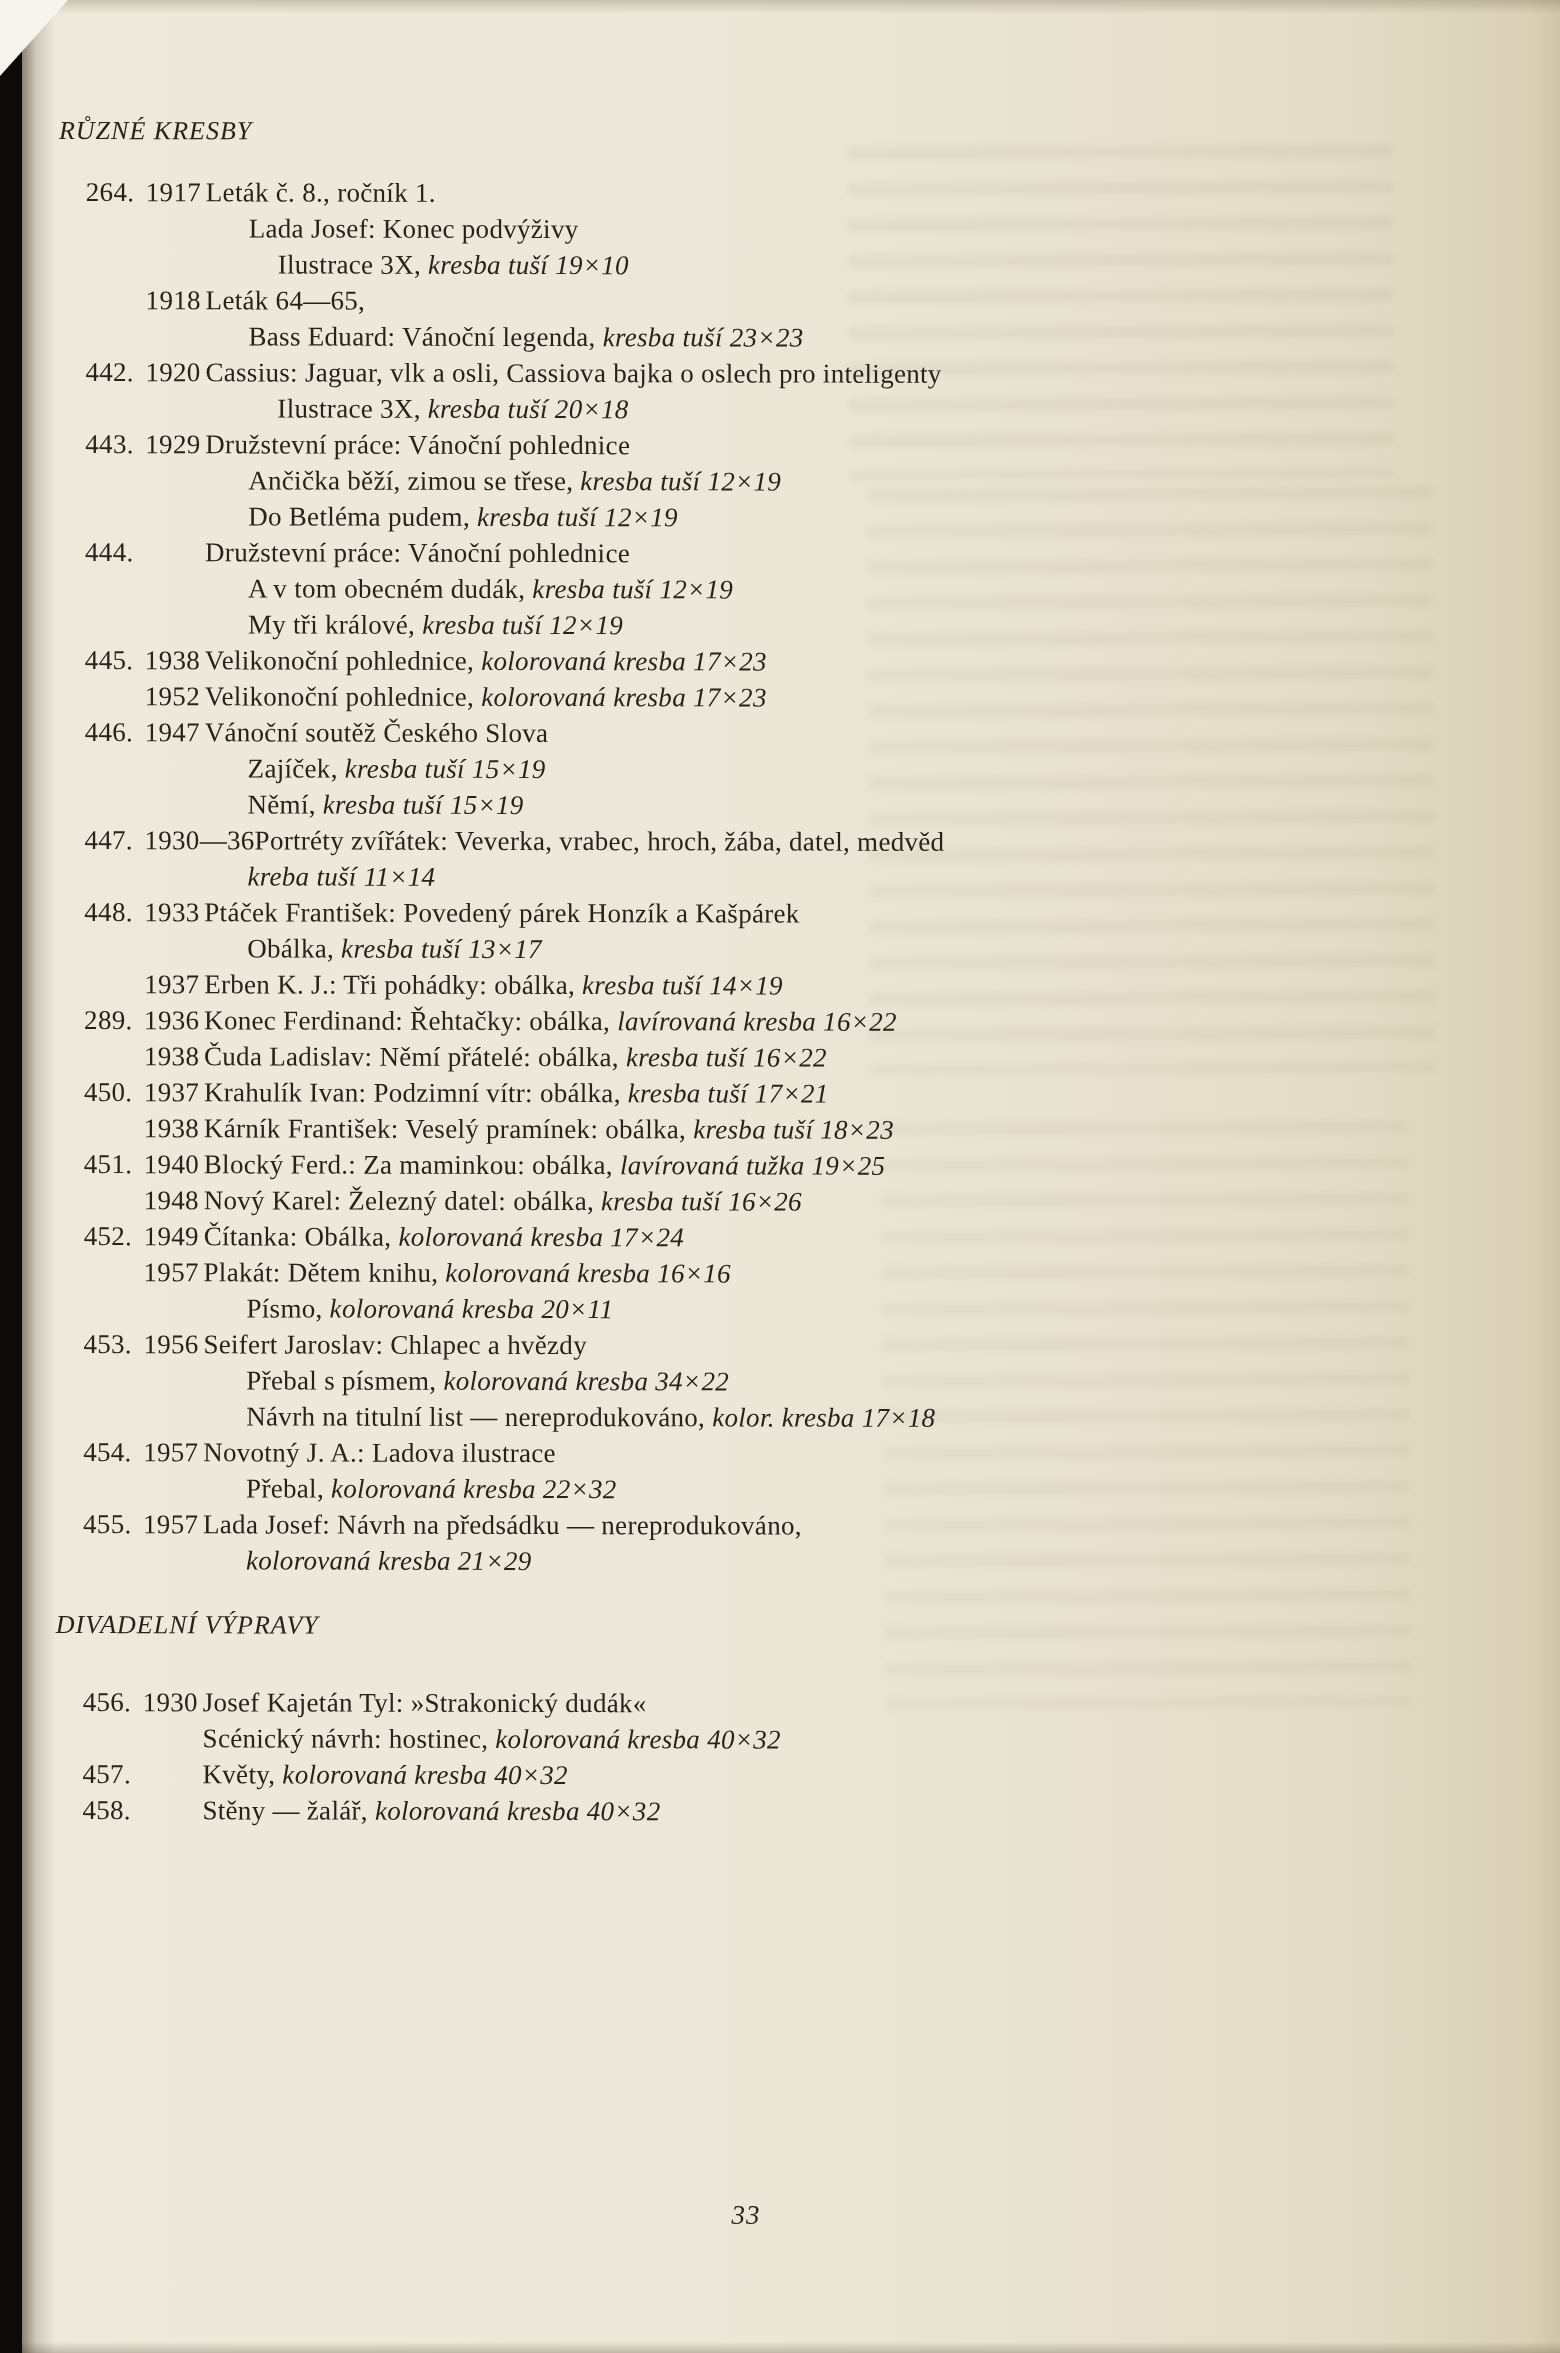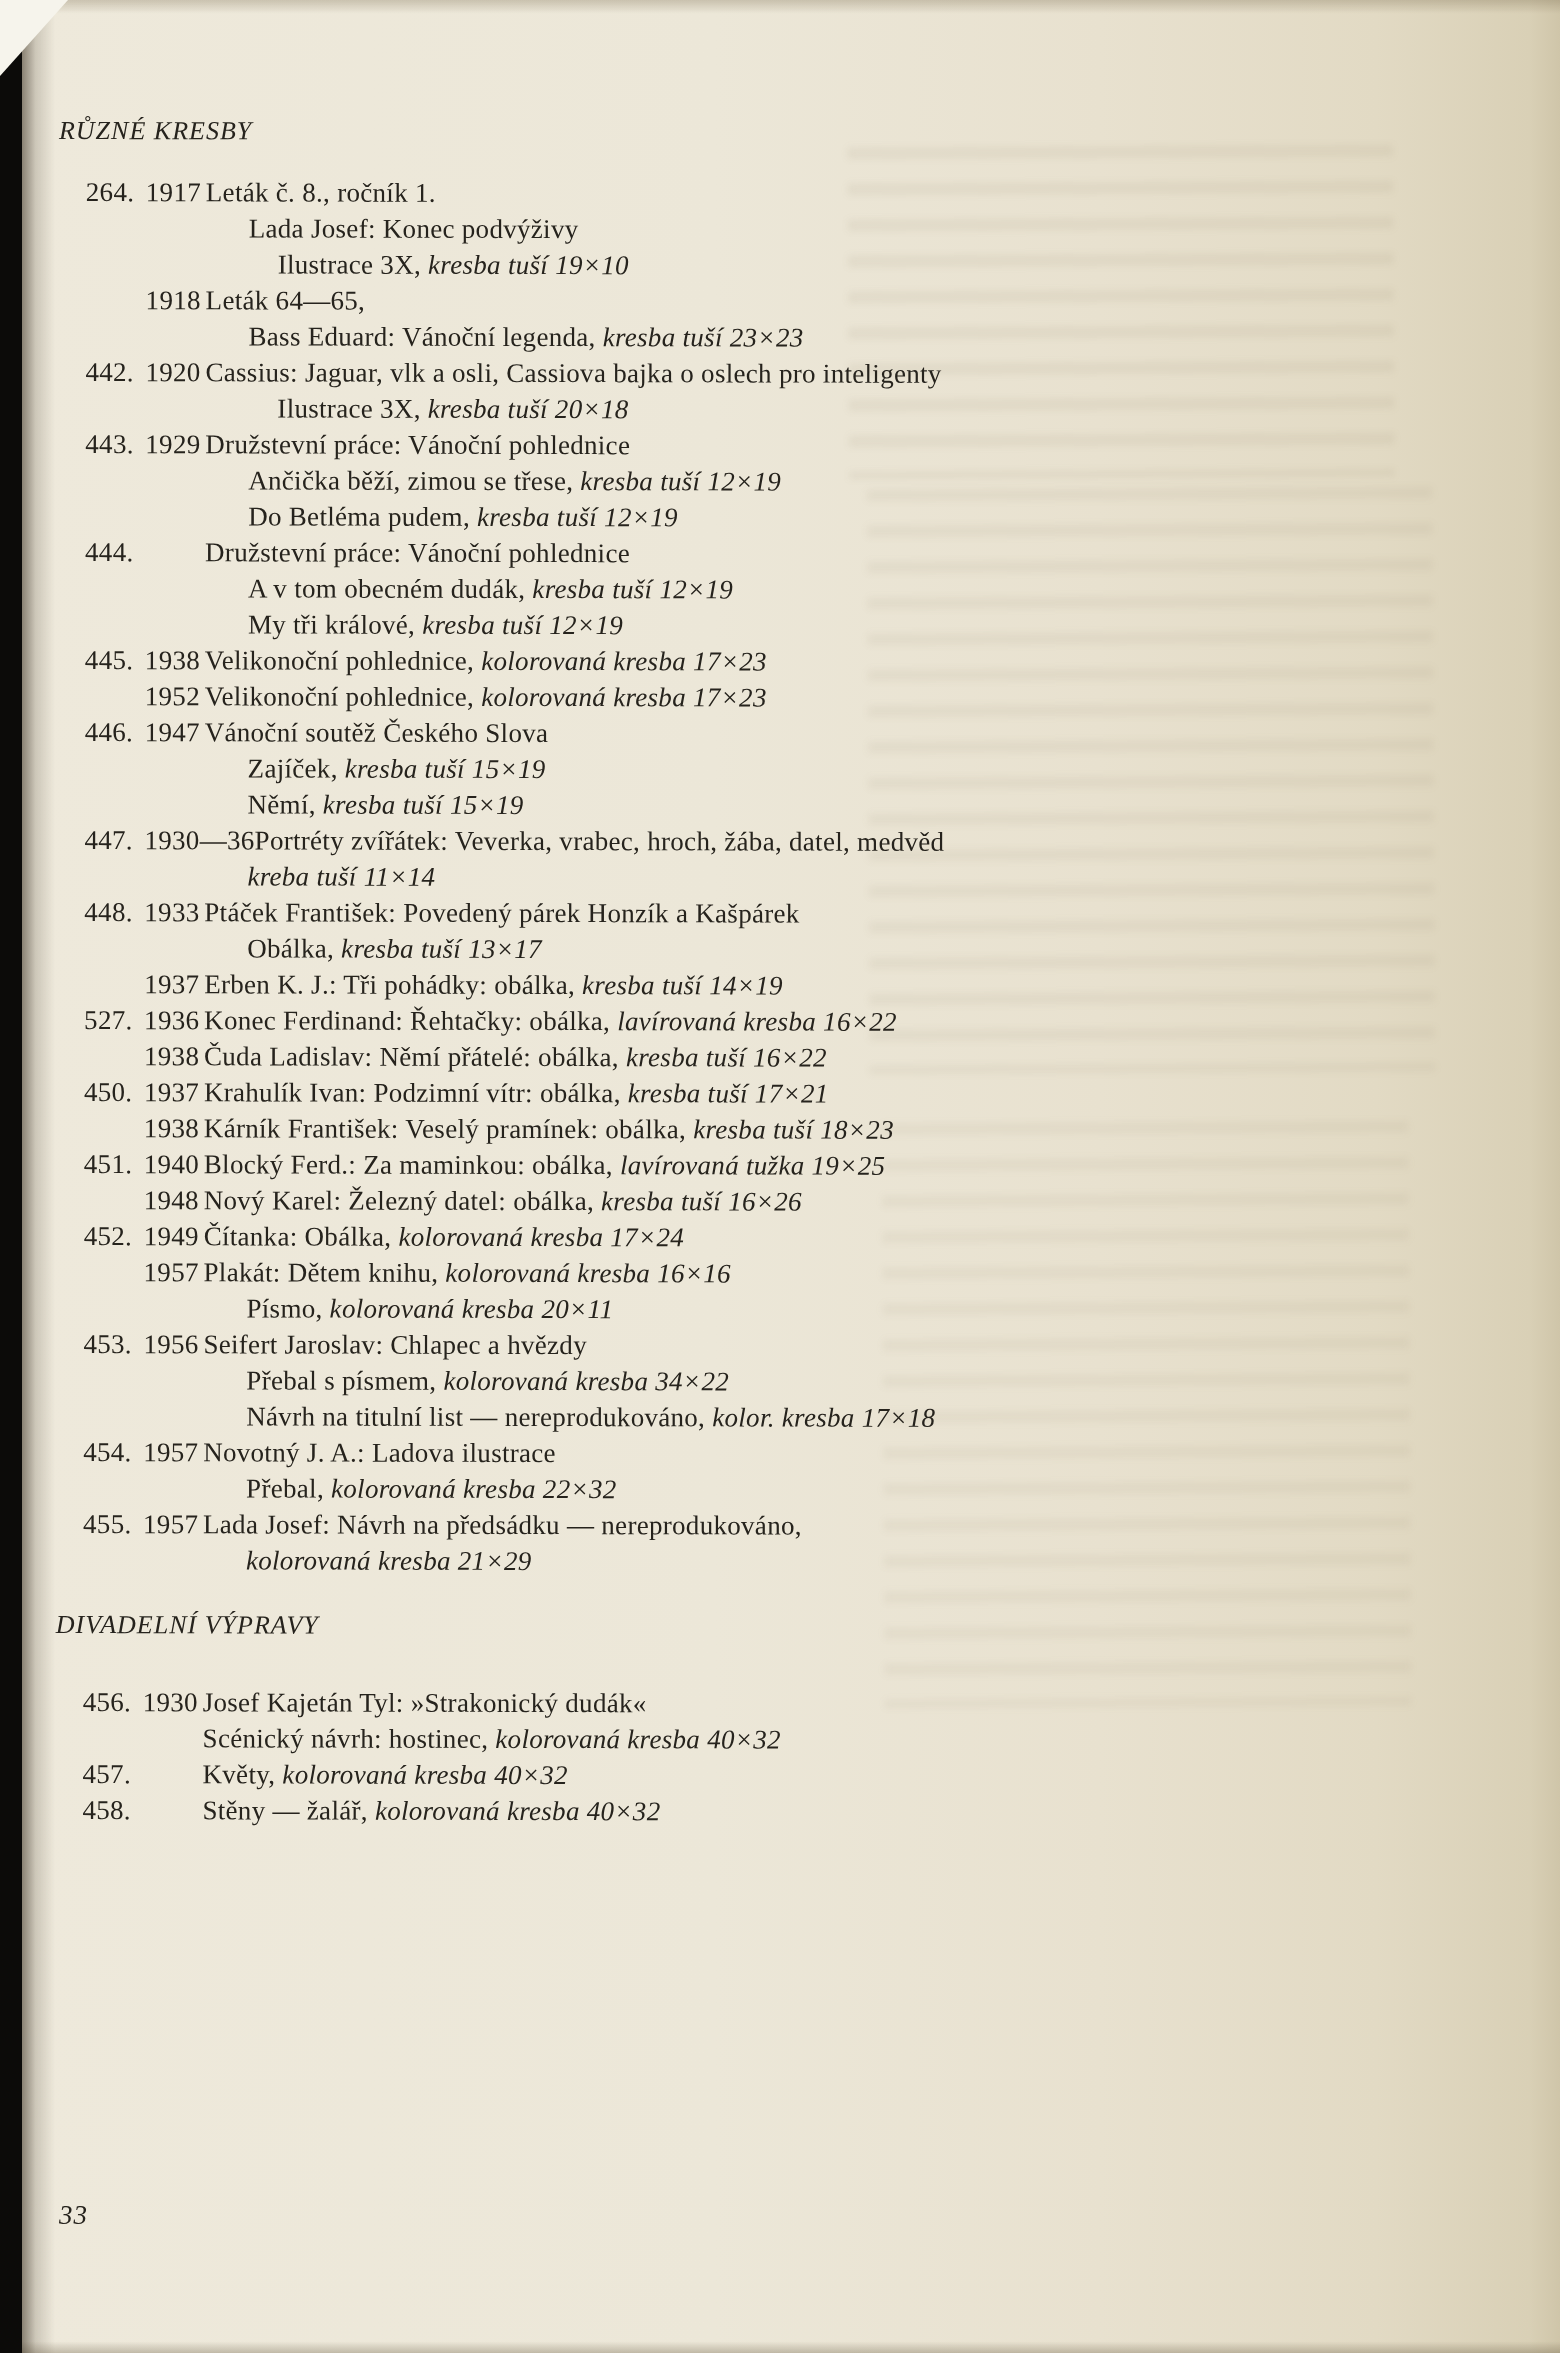--- a/index.html
+++ b/index.html
@@ -50,21 +50,21 @@
   .line{display:flex;align-items:baseline;}
   .num{flex:0 0 60px;}
   .year{flex:0 0 auto;min-width:60px;}
   .text{flex:1 1 auto;}
   .lines{margin-left:27px;}
   .ind1{padding-left:43px;}
   .ind2{padding-left:72px;}
   .it{font-style:italic;}
   .page-number{
     position:absolute;left:59px;right:127px;top:2200px;
-    text-align:left;
+    text-align:center;
     font-style:italic;font-size:27px;color:#26231d;
     letter-spacing:1px;
   }
 </style>
 </head>
 <body>
 
 <div class="paper"></div>
 <div class="corner-wedge"></div>
 <div class="ghost g1"></div>
@@ -183,21 +183,21 @@
         <span class="num"></span>
         <span class="year"></span>
         <span class="text ind1"><span>Obálka, </span><span class="it">kresba tuší 13×17</span></span>
       </div>
       <div class="line">
         <span class="num"></span>
         <span class="year">1937</span>
         <span class="text"><span>Erben K. J.: Tři pohádky: obálka, </span><span class="it">kresba tuší 14×19</span></span>
       </div>
       <div class="line">
-        <span class="num">527.</span>
+        <span class="num">289.</span>
         <span class="year">1936</span>
         <span class="text"><span>Konec Ferdinand: Řehtačky: obálka, </span><span class="it">lavírovaná kresba 16×22</span></span>
       </div>
       <div class="line">
         <span class="num"></span>
         <span class="year">1938</span>
         <span class="text"><span>Čuda Ladislav: Němí přátelé: obálka, </span><span class="it">kresba tuší 16×22</span></span>
       </div>
       <div class="line">
         <span class="num">450.</span>

